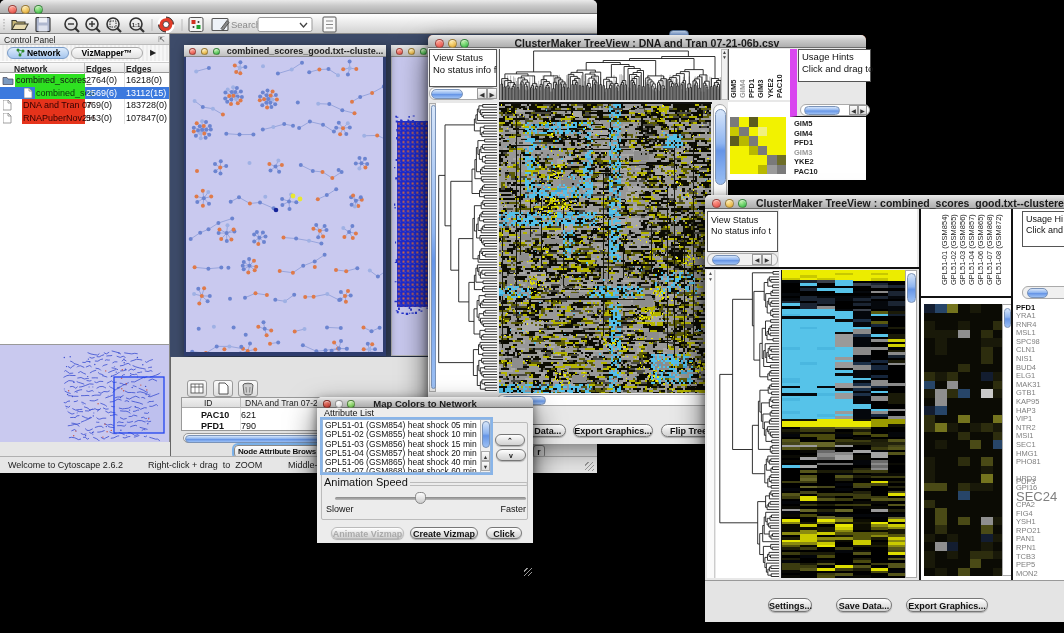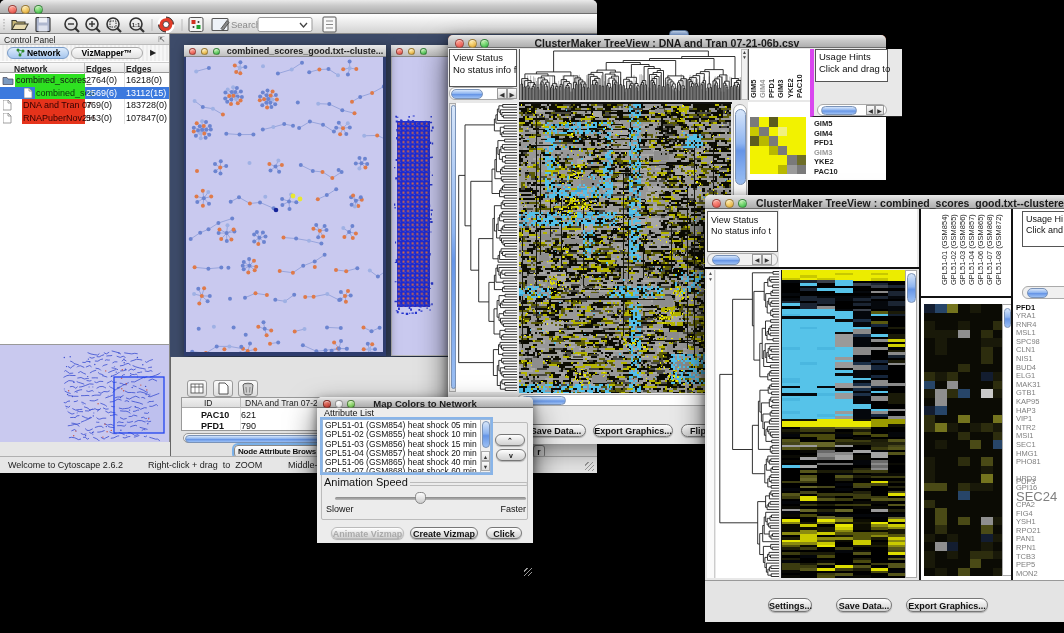--- a/index.html
+++ b/index.html
@@ -640,21 +640,21 @@
   <div class="a" style="left:0;top:456px;width:597px;height:17px;background:#e6e6e6;border-top:1px solid #b0b0b0">
     <div class="a" style="left:8px;top:3px;font-size:9px;color:#222">Welcome to Cytoscape 2.6.2</div>
     <div class="a" style="left:148px;top:3px;font-size:9px;color:#222">Right-click + drag&nbsp; to&nbsp; ZOOM</div>
     <div class="a" style="left:288px;top:3px;font-size:9px;color:#222">Middle-</div>
     <div class="a" style="right:3px;bottom:2px;width:9px;height:9px;background:repeating-linear-gradient(135deg,transparent 0 2px,#999 2px 3px)"></div>
   </div>
 </div>
 
 <div class="a" style="left:669px;top:30px;width:20px;height:8px;border-radius:4px 4px 0 0;background:linear-gradient(#cfe2fa,#6695e6);border:1px solid #55749c;z-index:1"></div>
 
-<div class="win" id="w2" style="left:448px;top:35px;width:438px;height:396px;background:#c2410c;z-index:2;border-radius:5px 5px 0 0">
+<div class="win" id="w2" style="left:428px;top:35px;width:438px;height:396px;background:#c2410c;z-index:2;border-radius:5px 5px 0 0">
   <div class="tb rad" style="height:13px"></div>
   <div class="lights" style="left:7px;top:4px;gap:3.5px">
       <span class="lt" style="width:9px;height:9px;background:radial-gradient(circle at 35% 30%,#ff9a8a,#e0443e)"></span>
       <span class="lt" style="width:9px;height:9px;background:radial-gradient(circle at 35% 30%,#ffe9a0,#dea123)"></span>
       <span class="lt" style="width:9px;height:9px;background:radial-gradient(circle at 35% 30%,#b4f0a0,#24b238)"></span>
     </div>
   <div class="ttl" style="top:1.5px;font-size:10.5px">ClusterMaker TreeView : DNA and Tran 07-21-06b.csv</div>
 
 <div class="a" style="left:0;top:13px;width:438px;height:383px;background:#e8e8e8">
 
@@ -738,21 +738,21 @@
           <div style="position:absolute;left:0;top:0px;font-size:7.5px;font-weight:700;color:#222">GIM5</div>
           <div style="position:absolute;left:0;top:9.5px;font-size:7.5px;font-weight:700;color:#222">GIM4</div>
           <div style="position:absolute;left:0;top:19px;font-size:7.5px;font-weight:700;color:#222">PFD1</div>
           <div style="position:absolute;left:0;top:28.5px;font-size:7.5px;font-weight:700;color:#999">GIM3</div>
           <div style="position:absolute;left:0;top:38px;font-size:7.5px;font-weight:700;color:#222">YKE2</div>
           <div style="position:absolute;left:0;top:47.5px;font-size:7.5px;font-weight:700;color:#222">PAC10</div>
         </div>
     <div class="a" style="left:0;top:78px;width:138px;height:212px;background:#000"></div>
   </div>
 
-  <div class="a" style="left:362px;top:1px;width:92px;height:68px;background:#e8e8e8;border-left:4px solid #d946ef;border-bottom:1px solid #222">
+  <div class="a" style="left:362px;top:1px;width:76px;height:68px;background:#e8e8e8;border-left:7px solid #d946ef;border-bottom:1px solid #222">
     <div class="wbox" style="left:1px;top:0;width:73px;height:33px">
       <div class="a" style="left:3px;top:1px;font-size:9.5px;color:#111">Usage Hints</div>
       <div class="a" style="left:3px;top:13px;font-size:9.5px;color:#111;white-space:nowrap">Click and drag to</div>
     </div>
     <div class="sbtrack" style="left:3px;top:55px;width:70px;height:12px;border-radius:6px;background:#fff">
       <span class="pill" style="left:3px;top:1px;width:36px;height:9px"></span>
     </div>
     <div class="arrbox" style="left:52px;top:56px;width:9px;height:10px;font-size:6px;line-height:10px">◀</div>
     <div class="arrbox" style="left:61px;top:56px;width:9px;height:10px;font-size:6px;line-height:10px">▶</div>
   </div>

